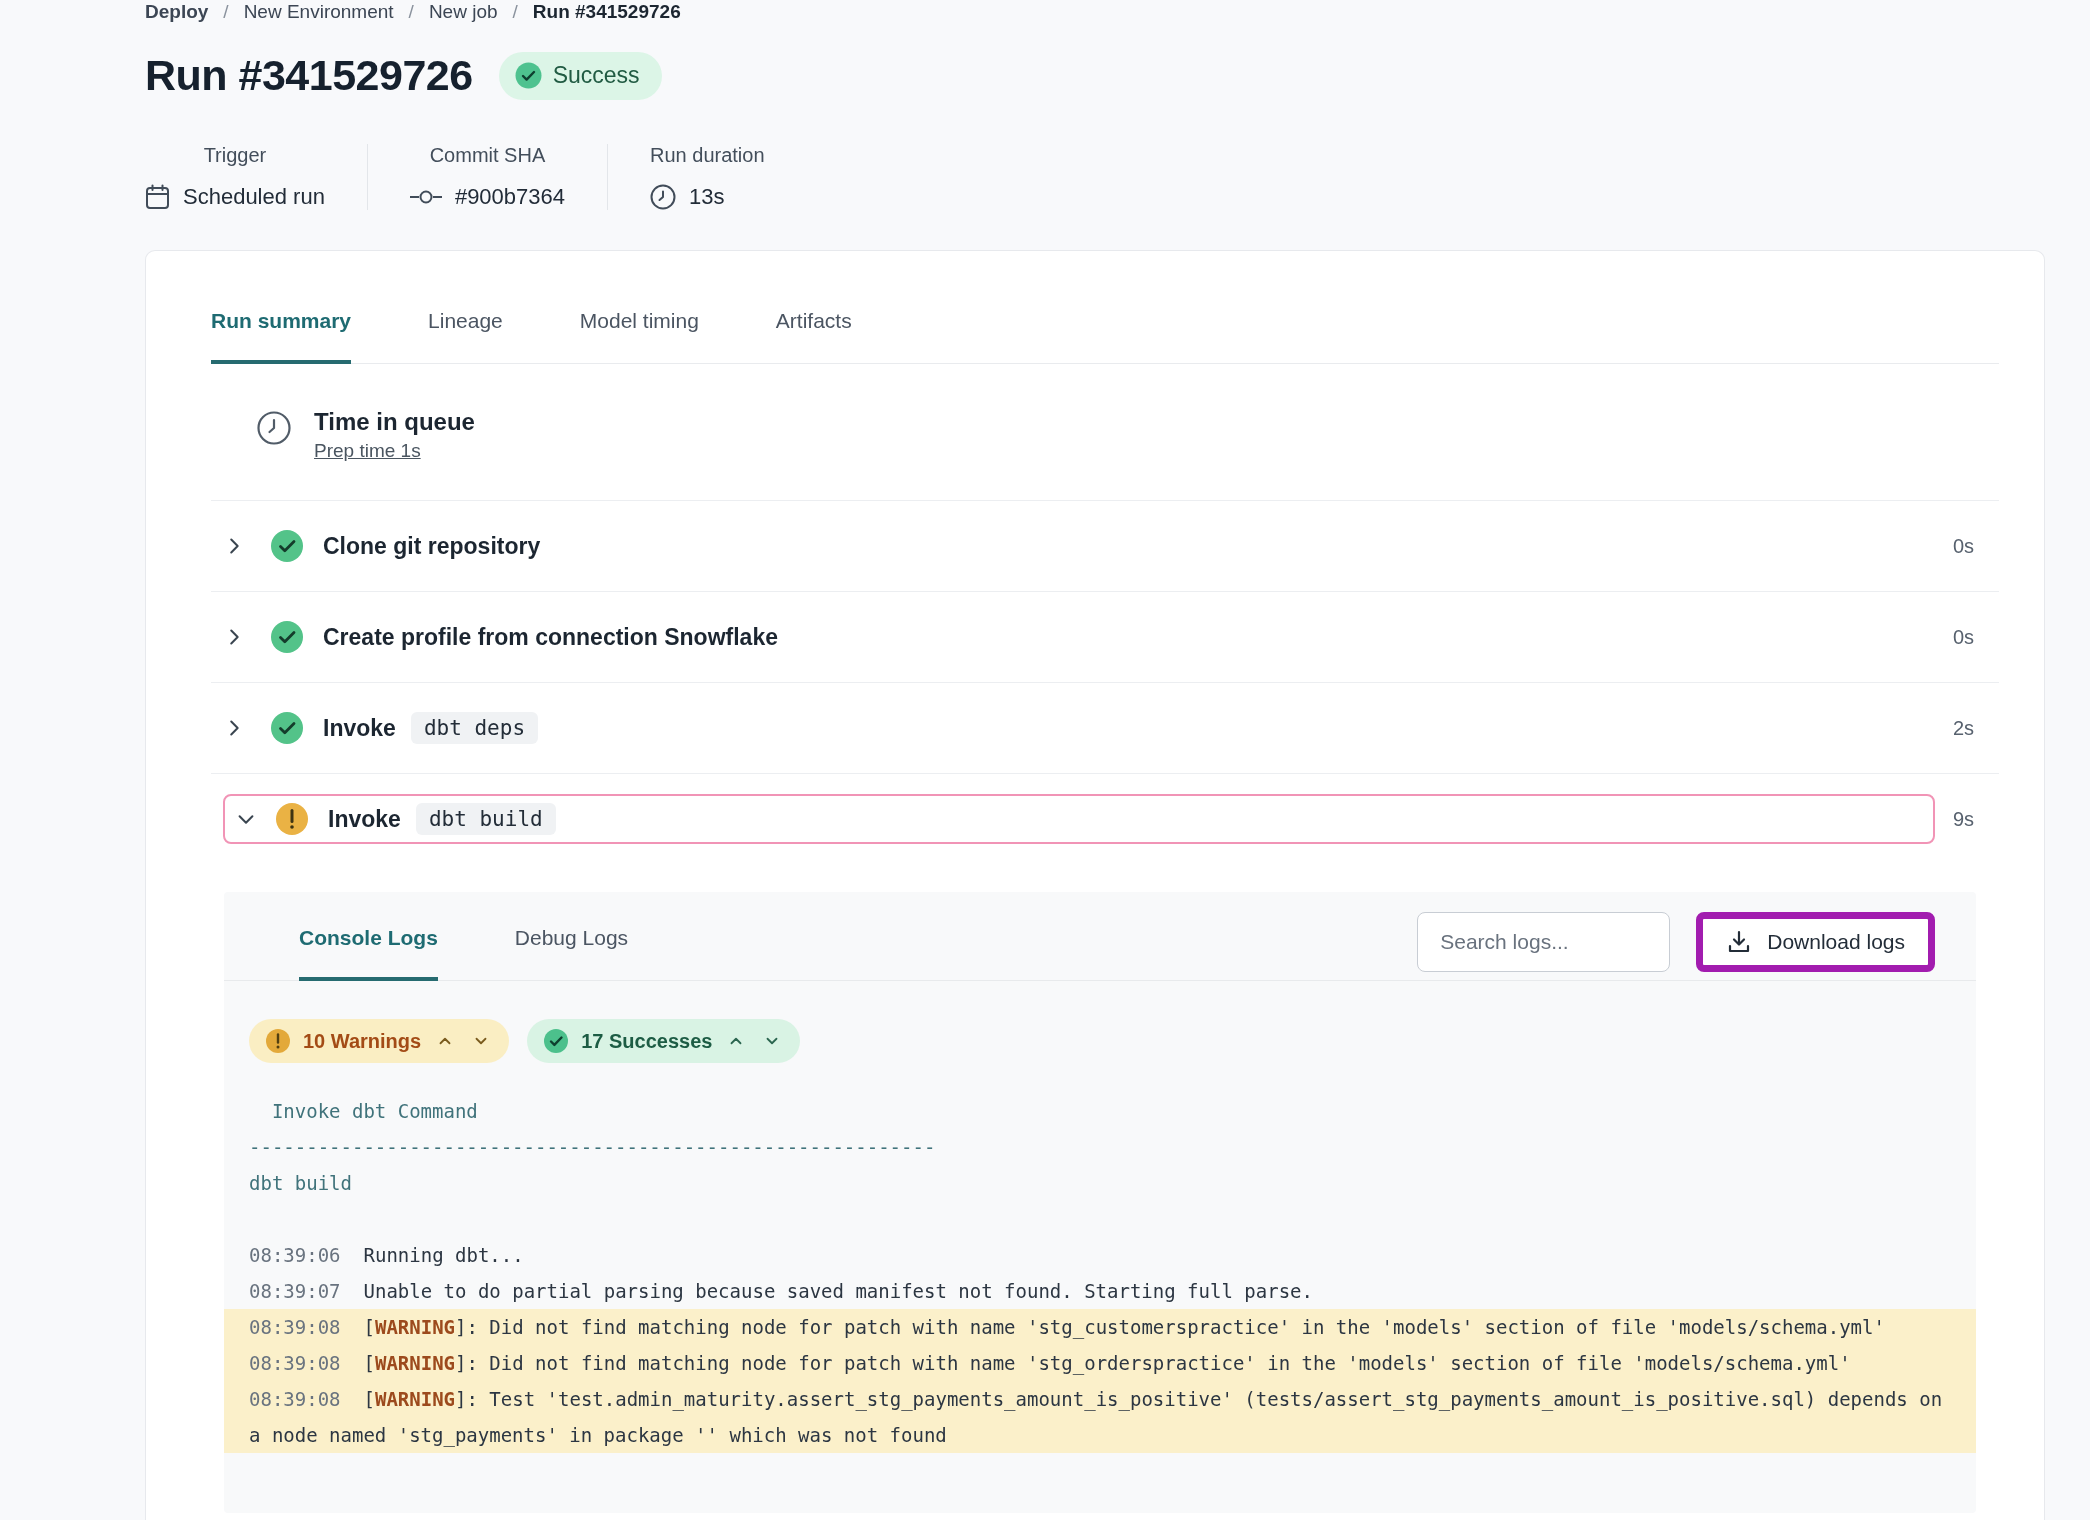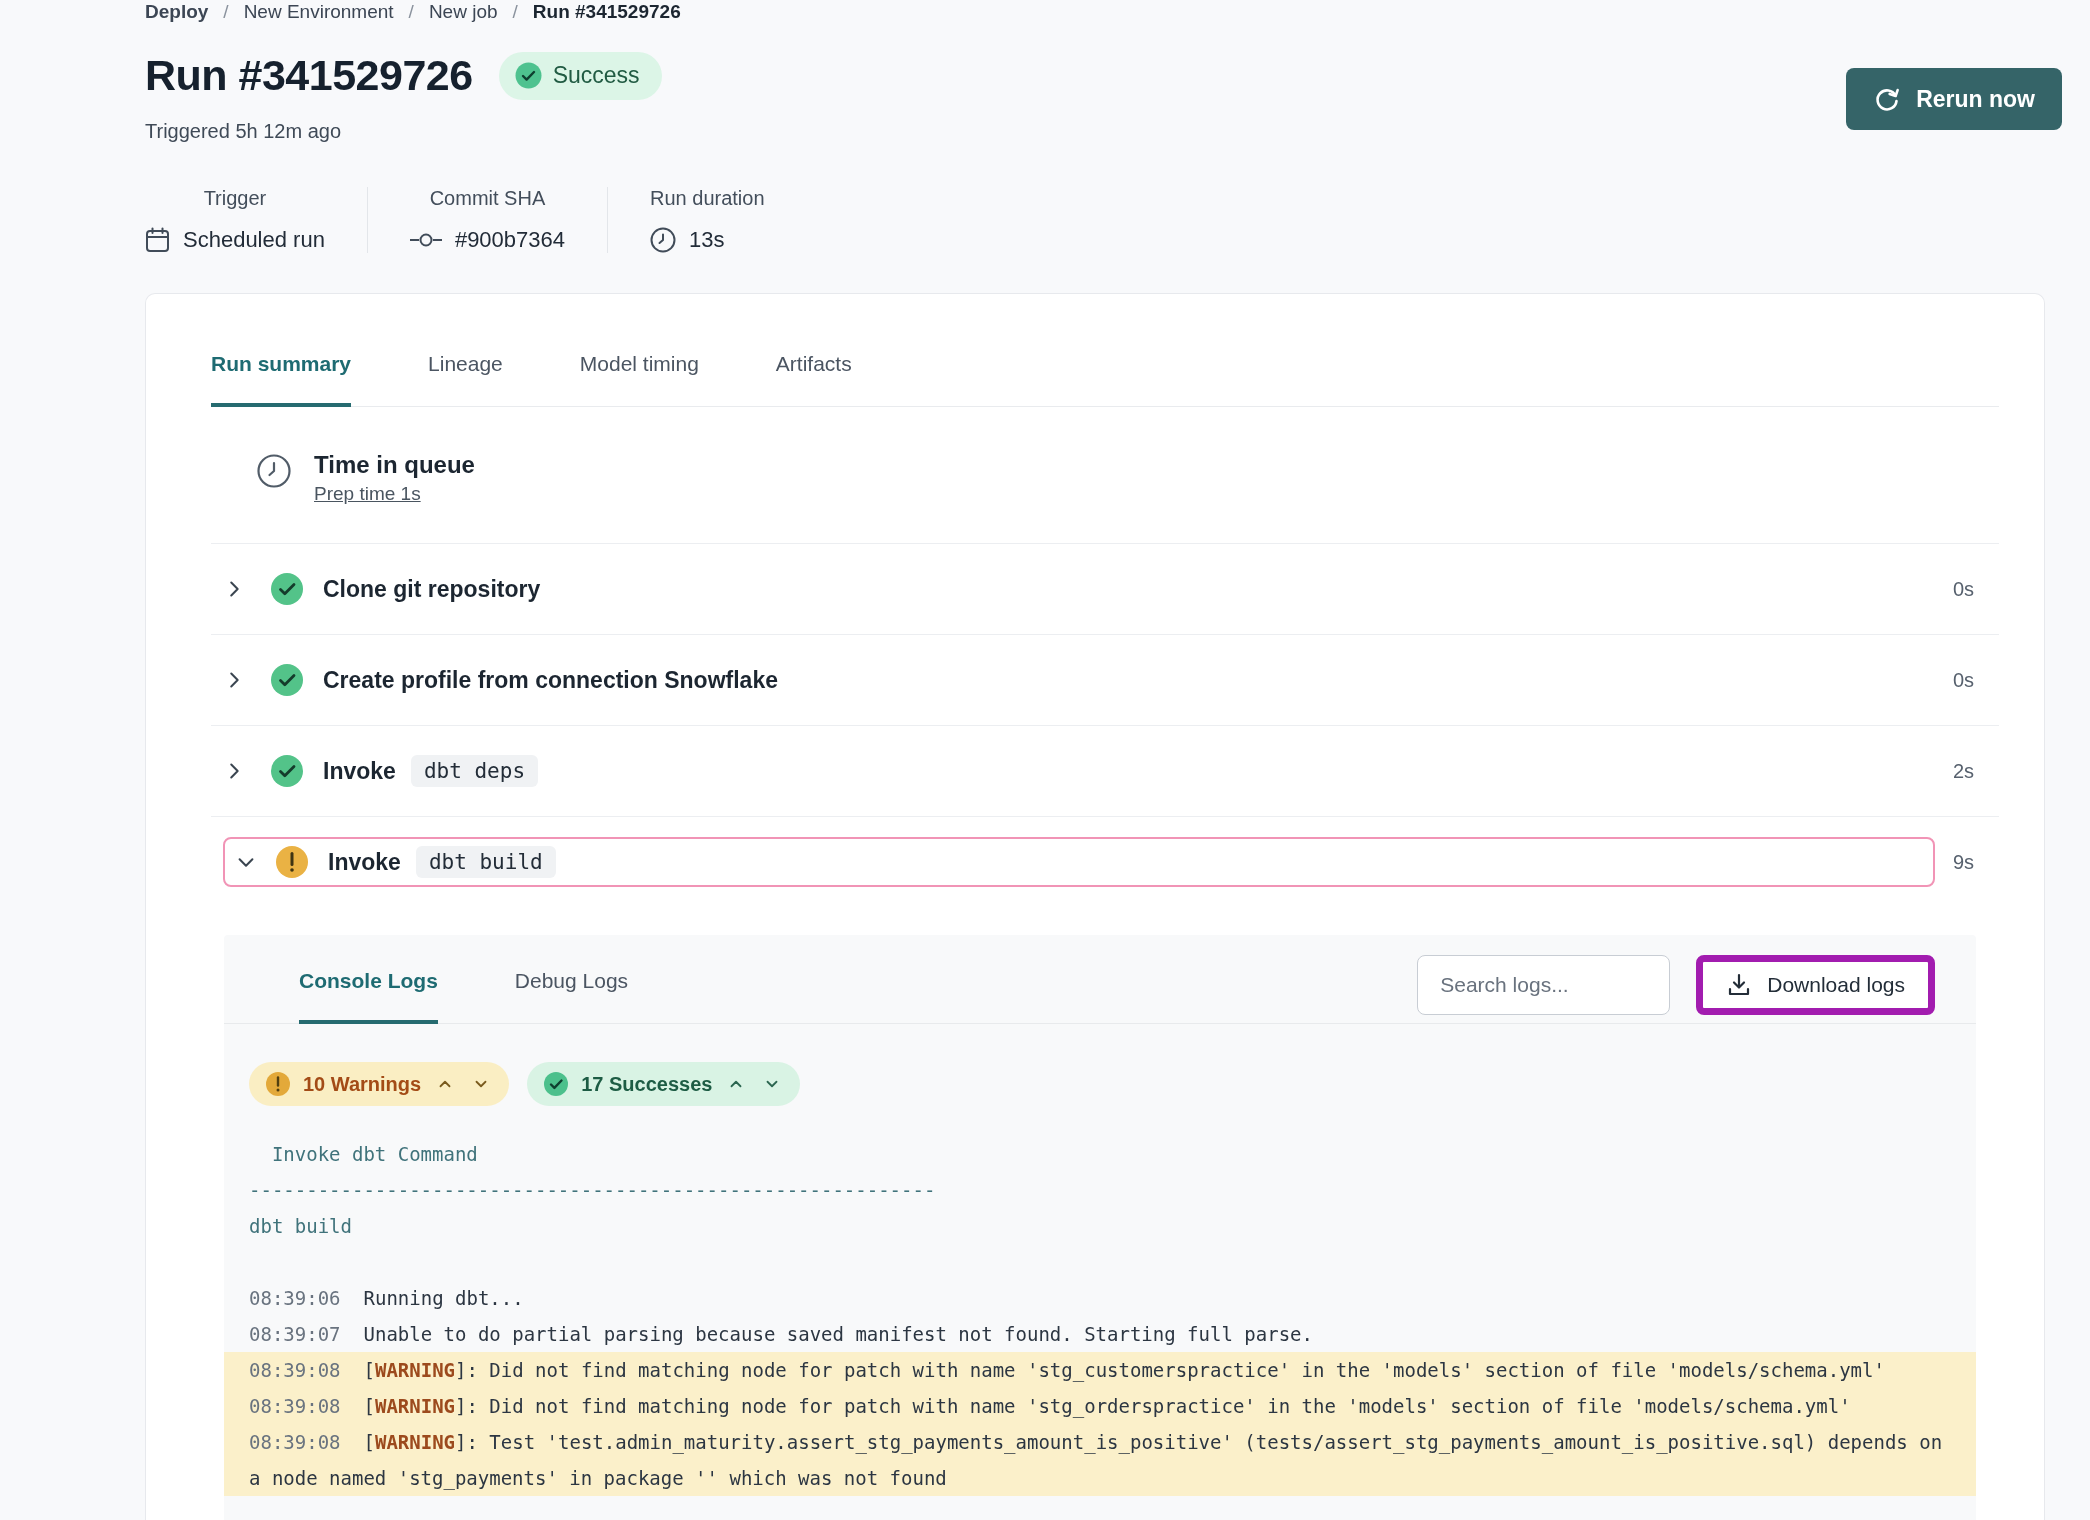--- a/index.html
+++ b/index.html
@@ -119,31 +119,21 @@
     <span class="status-pill">
       <span>
         <svg width="27" height="27" viewBox="0 0 27 27">
             <circle cx="13.5" cy="13.5" r="13" fill="#4ec28f"></circle>
             <path d="M8 14 l3.6 3.6 L19 10" stroke="#0e3f2f" stroke-width="2.4" fill="none" stroke-linecap="round" stroke-linejoin="round"></path>
           </svg>
       </span>
       <span>Success</span>
     </span>
   </div>
-  <div class="triggered">Triggered 5h 12m ago</div>
-
-  <button class="rerun-btn">
-    <span>
-      <svg width="28" height="28" viewBox="0 0 28 28">
-          <path d="M22.5 10.5 A9.5 9.5 0 1 0 23.5 16" stroke="#ffffff" stroke-width="2.6" fill="none" stroke-linecap="round"></path>
-          <path d="M16.8 9.5 L23 10.7 L24.2 4.6" stroke="#ffffff" stroke-width="2.6" fill="none" stroke-linecap="round" stroke-linejoin="round" transform="rotate(8 21 8)"></path>
-        </svg>
-    </span>
-    <span>Rerun now</span>
-  </button>
+
 
   <div class="meta">
     <div class="meta-item">
       <div class="meta-label">Trigger</div>
       <div class="meta-value">
         <span>
           <svg width="25" height="26" viewBox="0 0 25 26">
               <rect x="2" y="4" width="21" height="20" rx="3" stroke="#414c59" stroke-width="2" fill="none"></rect>
               <line x1="2" y1="10" x2="23" y2="10" stroke="#414c59" stroke-width="2"></line>
               <line x1="7.5" y1="1.5" x2="7.5" y2="6" stroke="#414c59" stroke-width="2" stroke-linecap="round"></line>

